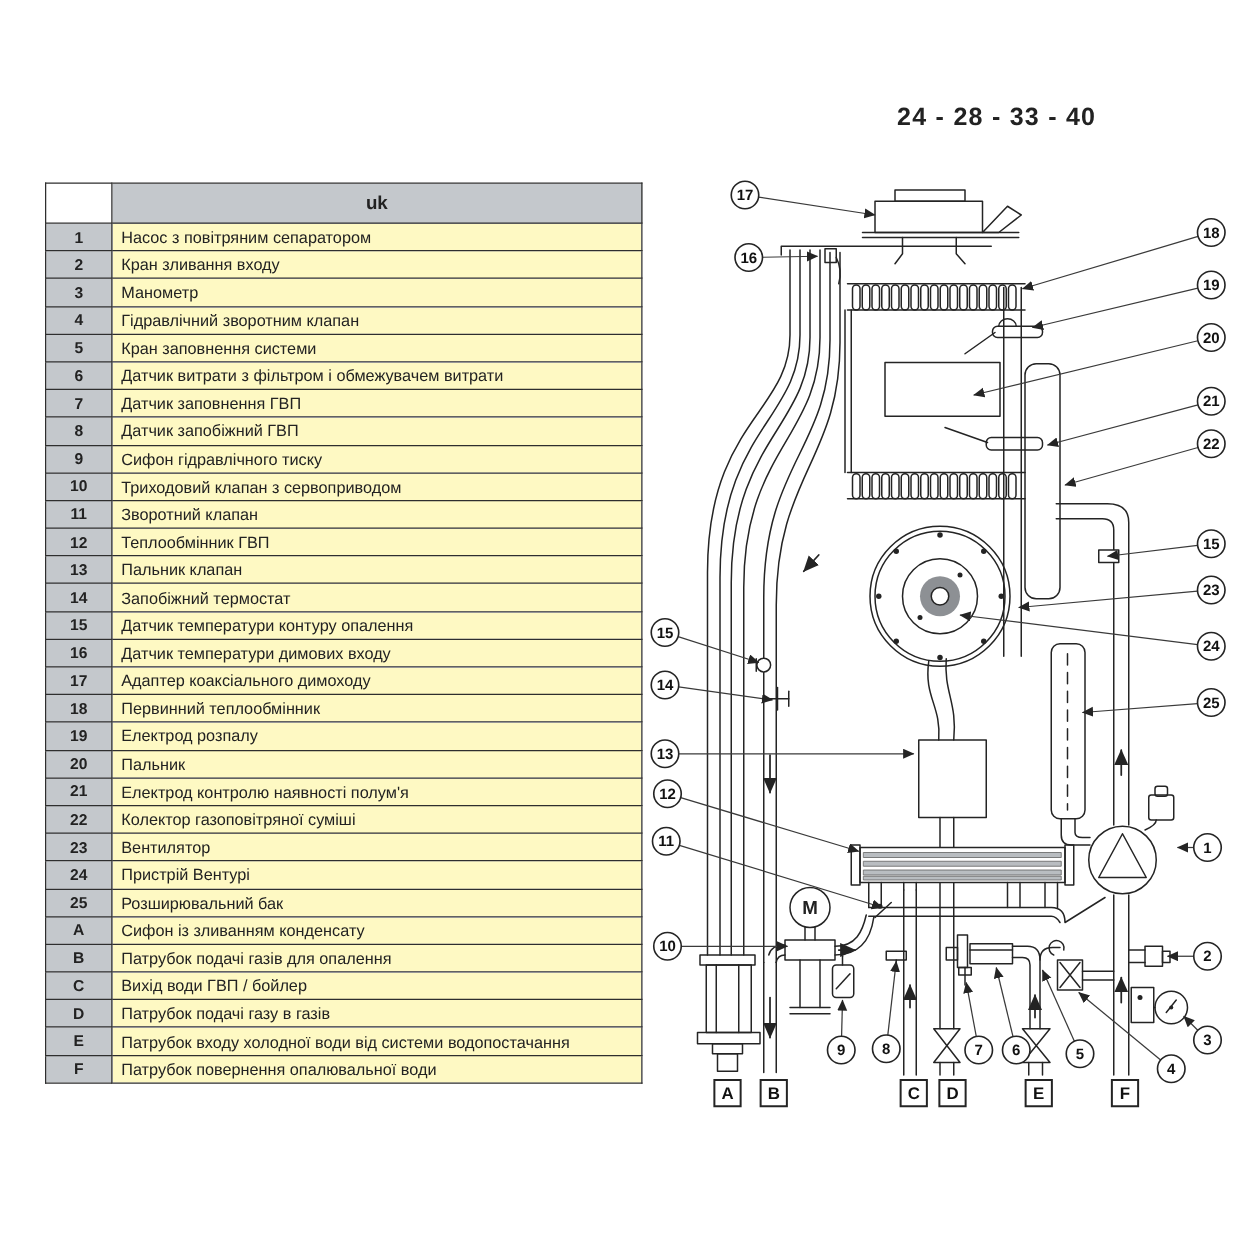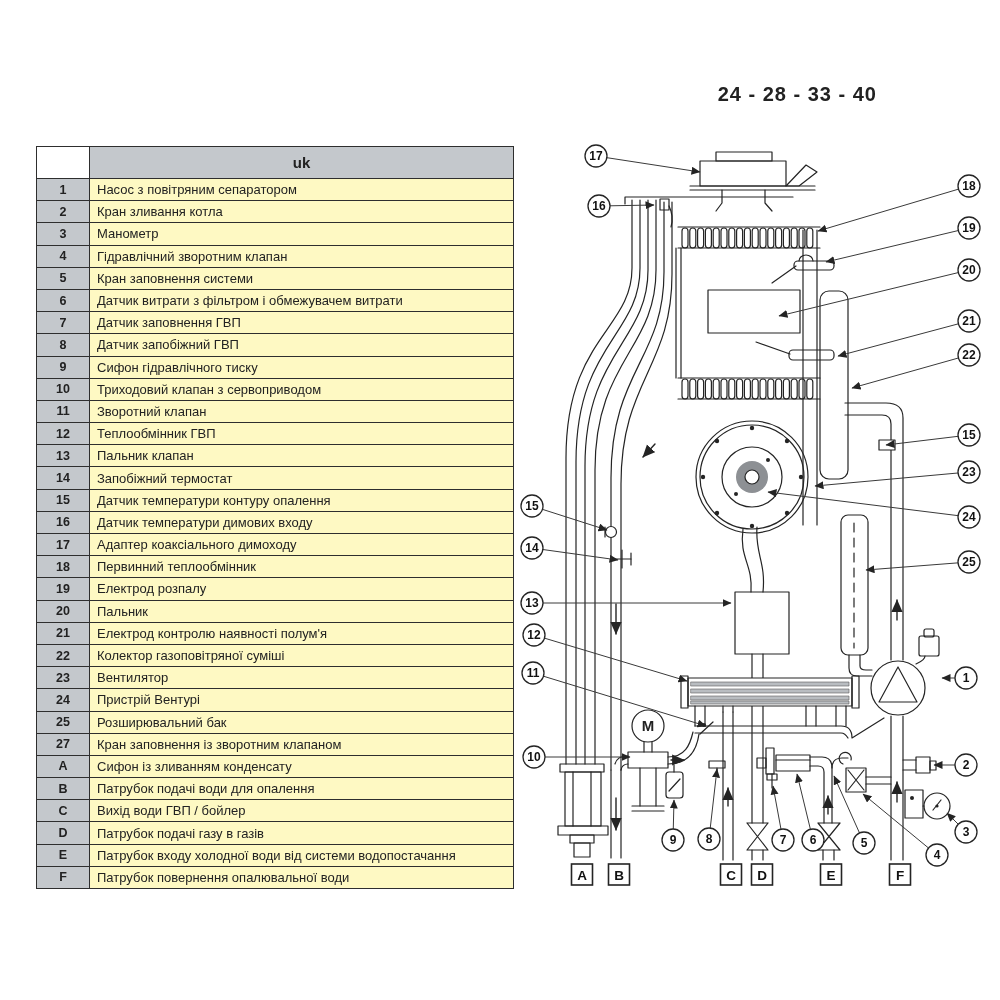--- a/index.html
+++ b/index.html
@@ -45,21 +45,21 @@
         <th class="uk">uk</th>
       </tr>
     </thead>
     <tbody id="parts-rows">
         <tr class="prow">
           <td class="num">1</td>
           <td class="desc">Насос з повітряним сепаратором</td>
         </tr>
         <tr class="prow">
           <td class="num">2</td>
-          <td class="desc">Кран зливання котла</td>
+          <td class="desc">Кран зливання входу</td>
         </tr>
         <tr class="prow">
           <td class="num">3</td>
           <td class="desc">Манометр</td>
         </tr>
         <tr class="prow">
           <td class="num">4</td>
           <td class="desc">Гідравлічний зворотним клапан</td>
         </tr>
         <tr class="prow">
@@ -140,30 +140,26 @@
         </tr>
         <tr class="prow">
           <td class="num">24</td>
           <td class="desc">Пристрій Вентурі</td>
         </tr>
         <tr class="prow">
           <td class="num">25</td>
           <td class="desc">Розширювальний бак</td>
         </tr>
         <tr class="prow">
-          <td class="num">27</td>
-          <td class="desc">Кран заповнення із зворотним клапаном</td>
-        </tr>
-        <tr class="prow">
           <td class="num">A</td>
           <td class="desc">Сифон із зливанням конденсату</td>
         </tr>
         <tr class="prow">
           <td class="num">B</td>
-          <td class="desc">Патрубок подачі води для опалення</td>
+          <td class="desc">Патрубок подачі газів для опалення</td>
         </tr>
         <tr class="prow">
           <td class="num">C</td>
           <td class="desc">Вихід води ГВП / бойлер</td>
         </tr>
         <tr class="prow">
           <td class="num">D</td>
           <td class="desc">Патрубок подачі газу в газів</td>
         </tr>
         <tr class="prow">

